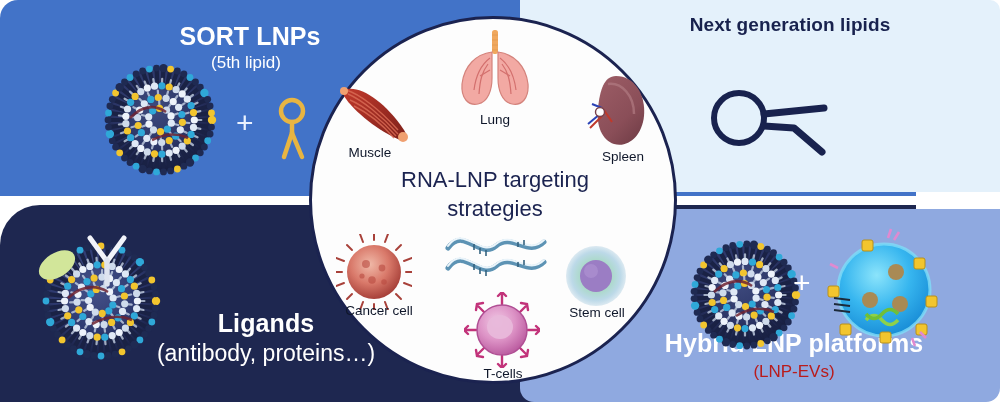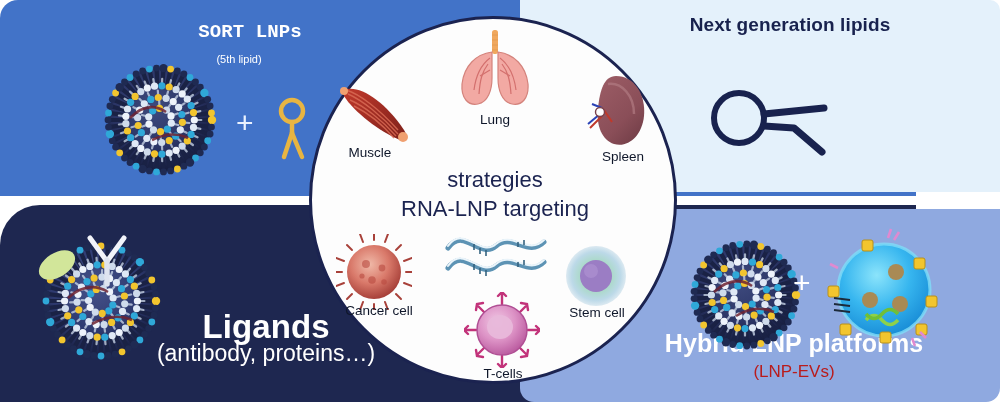--- a/index.html
+++ b/index.html
@@ -51,27 +51,27 @@
   
   .panel-title{
     position:absolute;text-align:center;z-index:30;
     font-weight:bold;letter-spacing:.1px;line-height:1.12;
   }
   .panel-sub{
     position:absolute;text-align:center;z-index:30;
     line-height:1.12;
   }
 
-  #sort-title{left:120px;top:22px;width:260px;font-size:19px;color:#ffffff;font-family:Liberation Mono, monospace;}
-  #sort-sub  {left:109px;top:53px;width:260px;font-size:11px;color:#ffffff;}
+  #sort-title{left:120px;top:22px;width:260px;font-size:25px;color:#ffffff;}
+  #sort-sub  {left:116px;top:53px;width:260px;font-size:17px;color:#ffffff;}
 
   #next-title{left:600px;top:14px;width:380px;font-size:19px;color:#18224e;}
   #next-sub  {left:600px;top:46px;width:380px;font-size:17px;color:#2b3558;}
 
-  #lig-title {left:126px;top:309px;width:280px;font-size:33px;color:#ffffff;}
+  #lig-title {left:126px;top:309px;width:280px;font-size:25px;color:#ffffff;}
   #lig-sub   {left:106px;top:341px;width:320px;font-size:23px;color:#ffffff;}
 
   #hyb-title {left:604px;top:329px;width:380px;font-size:25px;color:#ffffff;}
   #hyb-sub   {left:604px;top:362px;width:380px;font-size:17px;color:#b91c1c;}
 
   
   #center-heading{
     position:absolute;left:345px;top:165px;width:300px;
     text-align:center;z-index:40;
     font-size:22px;line-height:1.32;color:#1b2350;
@@ -1017,22 +1017,22 @@
 
   <div class="panel-title" id="next-title">Next generation lipids</div>
 
   <div class="panel-title" id="lig-title">Ligands</div>
   <div class="panel-sub" id="lig-sub">(antibody, proteins…)</div>
 
   <div class="panel-title" id="hyb-title">Hybrid LNP platforms</div>
   <div class="panel-sub" id="hyb-sub">(LNP-EVs)</div>
 
   <div id="center-heading">
+    <div>RNA-LNP targeting</div>
     <div>strategies</div>
-    <div>RNA-LNP targeting</div>
   </div>
 
   <div class="organ-label" id="lbl-muscle">Muscle</div>
   <div class="organ-label" id="lbl-lung">Lung</div>
   <div class="organ-label" id="lbl-spleen">Spleen</div>
   <div class="organ-label" id="lbl-cancer">Cancer cell</div>
   <div class="organ-label" id="lbl-tcells">T-cells</div>
   <div class="organ-label" id="lbl-stem">Stem cell</div>
 
 </div>

